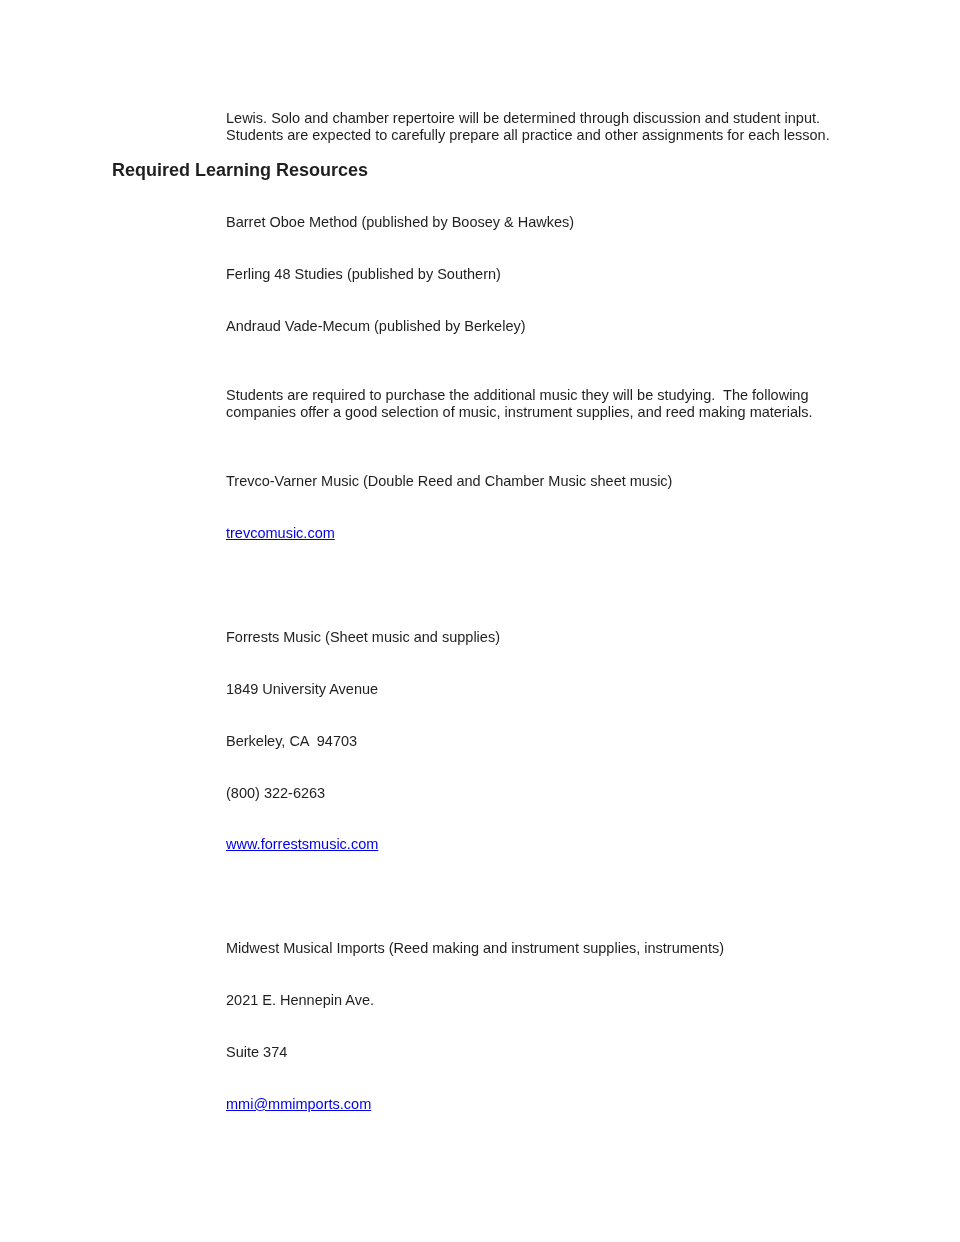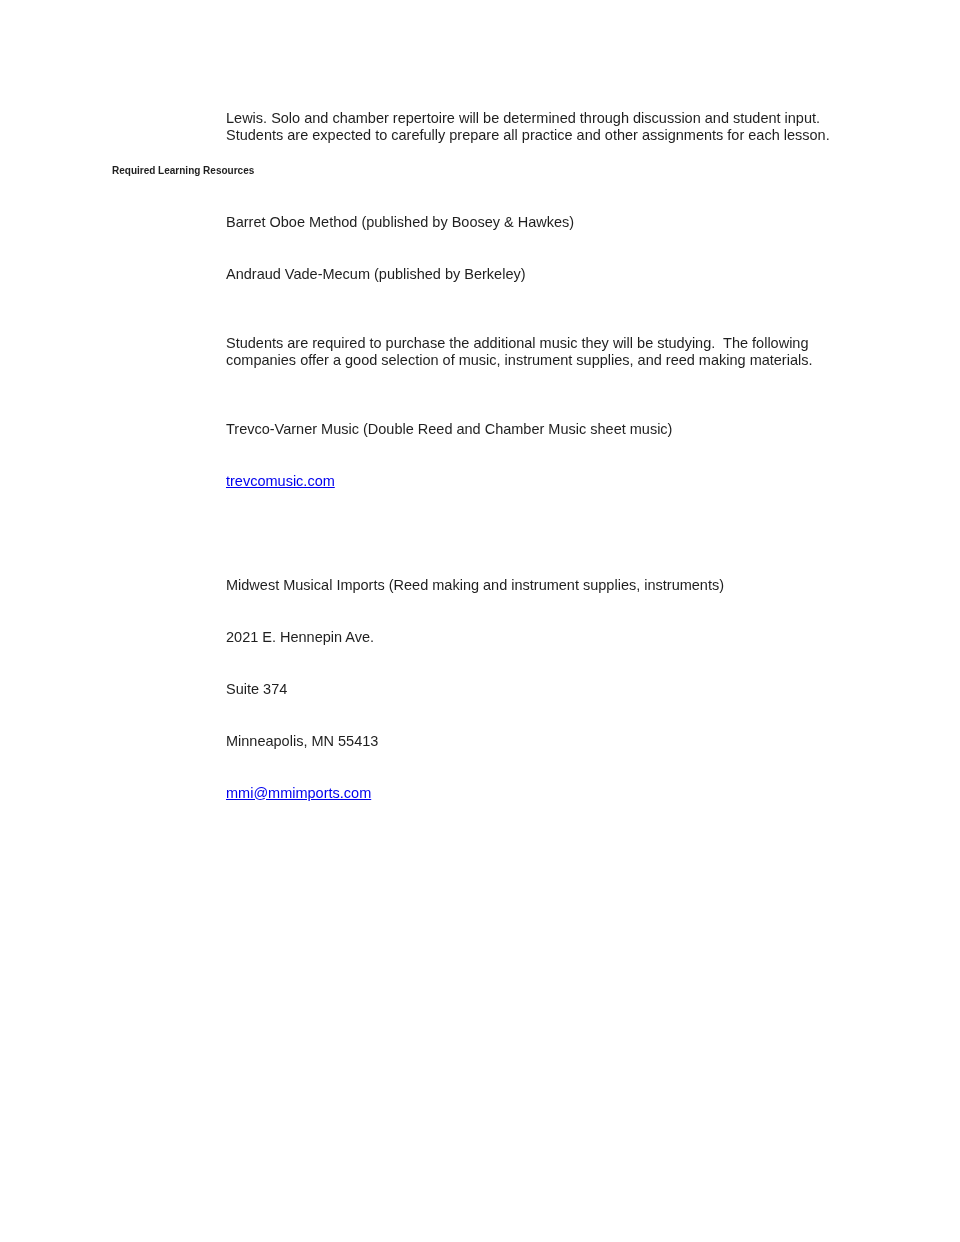--- a/index.html
+++ b/index.html
@@ -10,21 +10,21 @@
     color:var(--text,#1f1f1f);
     font-family:"Liberation Sans","DejaVu Sans",sans-serif;
     font-size:14.5px;
     line-height:17.3px;
     box-sizing:border-box;
     padding:110px 110px 0 112px;
     overflow:hidden;
   }
   .h{
     font-weight:bold;
-    font-size:10px;
+    font-size:18px;
     margin:0;
     white-space:pre-wrap;
   }
   .b{
     margin:0 0 17.3px 114px;
     max-width:622px;
     white-space:pre-wrap;
   }
   .ln{white-space:pre-wrap;}
   .link{
@@ -38,32 +38,39 @@
 <body>
 
 <div class="page">
 
   <p class="b">Lewis. Solo and chamber repertoire will be determined through discussion and student input. Students are expected to carefully prepare all practice and other assignments for each lesson.</p>
 
   <h2 class="h">Required Learning Resources</h2>
 
   <div class="b">
     <div class="ln">Barret Oboe Method (published by Boosey &amp; Hawkes)</div>
+    <div class="ln">Ferling 48 Studies (published by Southern)</div>
     <div class="ln">Andraud Vade-Mecum (published by Berkeley)</div>
   </div>
 
   <p class="b">Students are required to purchase the additional music they will be studying.  The following companies offer a good selection of music, instrument supplies, and reed making materials.</p>
 
   <div class="b">
     <div class="ln">Trevco-Varner Music (Double Reed and Chamber Music sheet music)</div>
     <div class="ln"><a class="link">trevcomusic.com</a></div>
   </div>
 
+  <div class="b">
+    <div class="ln">Forrests Music (Sheet music and supplies)</div>
+    <div class="ln">1849 University Avenue</div>
+    <div class="ln">Berkeley, CA  94703</div>
+    <div class="ln">(800) 322-6263</div>
+    <div class="ln"><a class="link">www.forrestsmusic.com</a></div>
+  </div>
 
   <div class="b">
     <div class="ln">Midwest Musical Imports (Reed making and instrument supplies, instruments)</div>
     <div class="ln">2021 E. Hennepin Ave.</div>
     <div class="ln">Suite 374</div>
-    <div class="ln">Minneapolis, MN 55413</div>
     <div class="ln"><a class="link">mmi@mmimports.com</a></div>
   </div>
 
 </div>
 
 </body></html>

